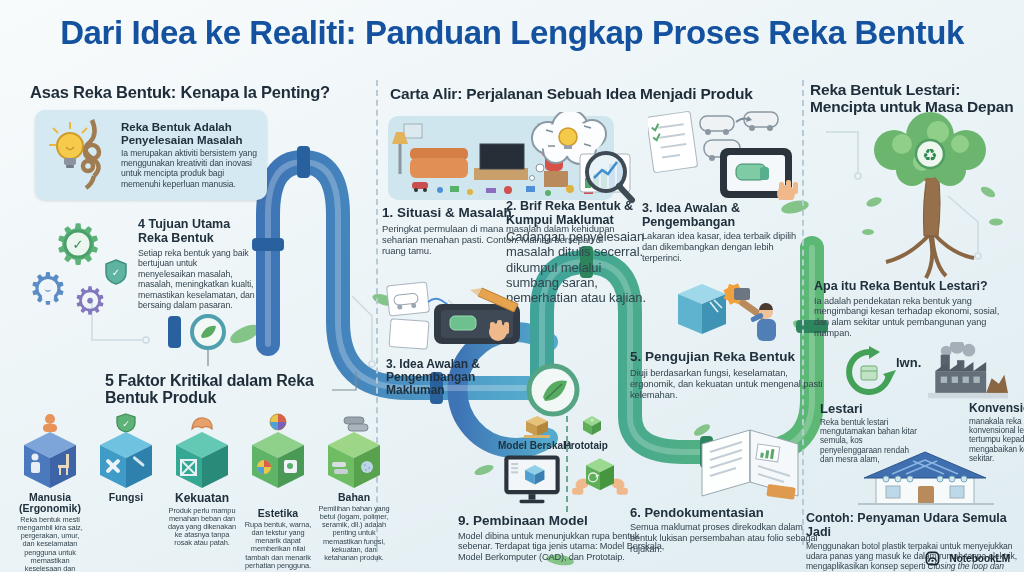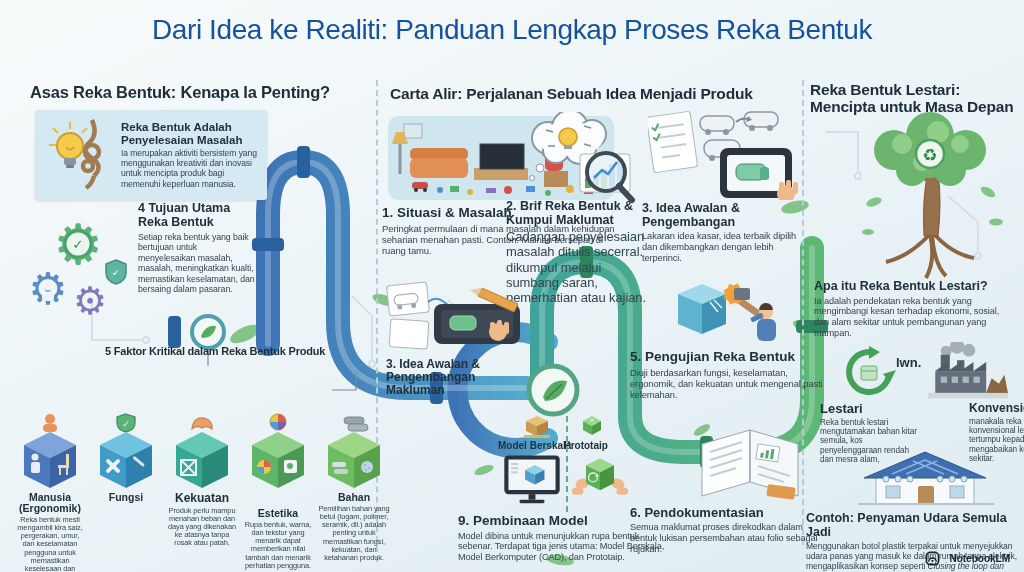--- a/index.html
+++ b/index.html
@@ -1,30 +1,30 @@
 <!DOCTYPE html>
 <html><head>
 <meta charset="utf-8">
 <style>
   *{margin:0;padding:0;box-sizing:border-box}
   html,body{background:#9aa7b0}
   .canvas{position:relative;width:1024px;height:572px;overflow:hidden;
     font-family:"Liberation Sans","DejaVu Sans",sans-serif;color:#2c3e4a;
     background:linear-gradient(155deg,#f8fbfc 0%,#ecf4f7 45%,#dfecf1 100%)}
   .abs{position:absolute}
-  .title{left:0;right:0;top:14px;text-align:center;font-size:28px;font-weight:400;
+  .title{left:0;right:0;top:14px;text-align:center;font-size:33px;font-weight:700;
     color:#14529f;letter-spacing:-.4px}
   .h2{font-size:16.5px;font-weight:700;color:#1e2d39;letter-spacing:-.2px;line-height:1.08}
   .h3{font-weight:700;color:#20313d;line-height:1.08}
   .h4{font-weight:700;color:#20313d;line-height:1.05}
   .body{font-weight:400;color:#35454f;line-height:1.18;letter-spacing:-.1px}
   .center{}
   .sep{border-left:2px dashed #b6cbd5;width:0}
   .dashv{border-left:2px dashed #6aa892;width:0}
-  .card{background:#d5e9f2;border-radius:3px;box-shadow:0 1px 3px rgba(60,90,110,.18)}
+  .card{background:#d5e9f2;border-radius:10px;box-shadow:0 1px 3px rgba(60,90,110,.18)}
   .wm{display:flex;align-items:center;gap:9px;font-size:10px;font-weight:700;color:#1b252d}
   svg{display:block}
 </style>
 </head>
 <body>
 
 <div class="canvas">
 
   <svg class="abs" style="left:0;top:0" width="1024" height="572" viewBox="0 0 1024 572">
     <defs>
@@ -130,26 +130,26 @@
       <circle cx="54" cy="38" r="13" fill="#eaf6ee" stroke="#49a06b" stroke-width="3"></circle>
       <text x="54" y="43" font-size="13" text-anchor="middle" fill="#2f8a52" font-weight="bold">✓</text>
       <text x="24" y="98" font-size="44" text-anchor="middle" fill="#5b8cc6" font-family="DejaVu Sans">⚙</text>
       <circle cx="24" cy="80" r="4.5" fill="#eef4fa"></circle>
         <rect x="18" y="86" width="12" height="9" rx="3" fill="#eef4fa"></rect>
       <text x="66" y="108" font-size="38" text-anchor="middle" fill="#8378bd" font-family="DejaVu Sans">⚙</text>
       <path d="M 92,54 l 10,4 v 9 q 0,8 -10,11 q -10,-3 -10,-11 v -9 z" fill="#5fb3a1" stroke="#3f8f7e" stroke-width="1.5"></path>
       <text x="92" y="70" font-size="10" text-anchor="middle" fill="#ffffff" font-weight="bold">✓</text>
     </svg>
 
-    <div class="abs" style="left:138px;top:202px;width:118px">
+    <div class="abs" style="left:138px;top:218px;width:118px">
       <div class="h3" style="font-size:12.5px">4 Tujuan Utama Reka Bentuk</div>
       <div class="body" style="font-size:8.8px;margin-top:3px">Setiap reka bentuk yang baik bertujuan untuk menyelesaikan masalah, masalah, meningkatkan kualti, memastikan keselamatan, dan bersaing dalam pasaran.</div>
     </div>
 
-    <h2 class="abs h2 center" style="left:105px;top:346px;width:260px;font-size:11px">5 Faktor Kritikal dalam Reka Bentuk Produk</h2>
+    <h2 class="abs h2 center" style="left:105px;top:372px;width:260px;font-size:16px">5 Faktor Kritikal dalam Reka Bentuk Produk</h2>
 
     <div class="abs" style="left:14px;top:412px;width:376px;display:flex;gap:4px">
 
       <div style="width:72px;text-align:center">
         <svg width="64" height="78" viewBox="0 0 64 78" style="margin:0 auto">
           <circle cx="32" cy="7" r="5" fill="#e8935a"></circle>
             <rect x="25" y="12" width="14" height="8" rx="4" fill="#e8935a"></rect>
           <polygon points="32,20 58,33 32,46 6,33" fill="#7da5d9"></polygon>
             <polygon points="6,33 32,46 32,76 6,63" fill="#4a79bd"></polygon>
             <polygon points="32,46 58,33 58,63 32,76" fill="#3c64a6"></polygon>

